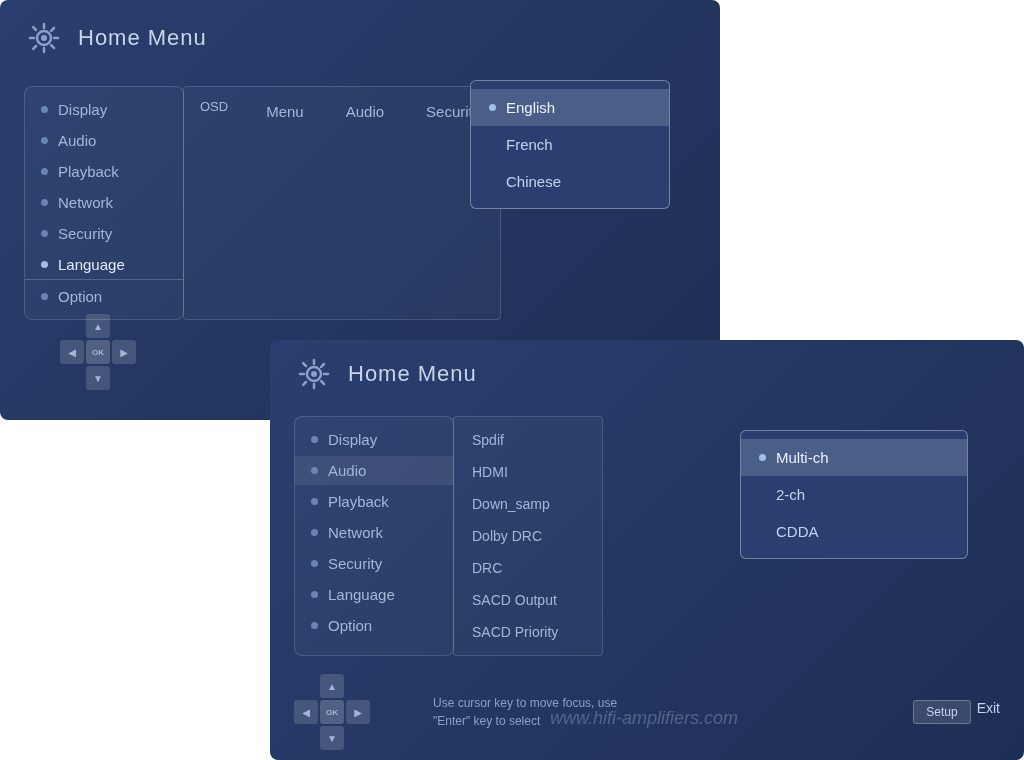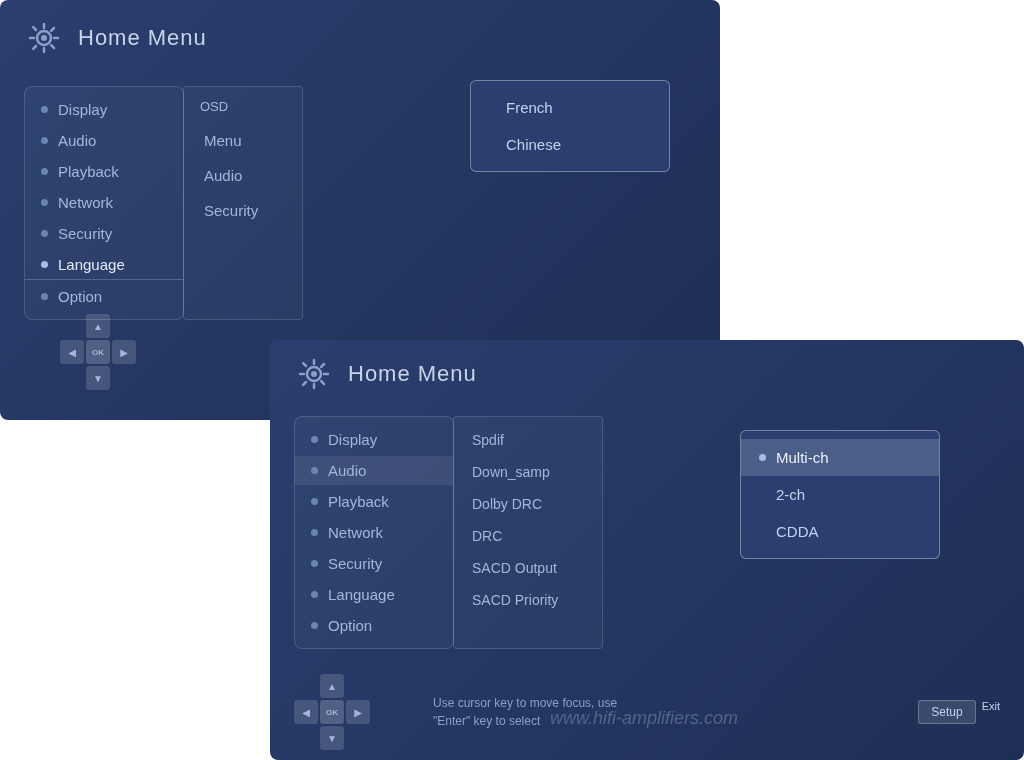--- a/index.html
+++ b/index.html
@@ -88,21 +88,21 @@
       flex-shrink: 0;
     }
 
     .nav-item.active .nav-dot {
       background: #a0c0e8;
     }
 
     
     .osd-submenu {
       display: flex;
-      flex-direction: column;
+      flex-direction: row;
       gap: 2px;
       min-width: 120px;
       border: 1px solid rgba(255,255,255,0.15);
       border-radius: 4px;
       padding: 8px 0;
       background: rgba(255,255,255,0.03);
       margin-left: -1px;
     }
 
     .osd-header {
@@ -236,21 +236,21 @@
       color: #a0b8d8;
       font-size: 14px;
       cursor: pointer;
     }
 
     
     .multich-dropdown {
       position: absolute;
       top: 430px;
       left: 740px;
-      width: 200px;
+      width: 228px;
       background: #2a3f6f;
       border: 1.5px solid rgba(255,255,255,0.35);
       border-radius: 6px;
       padding: 8px 0;
       z-index: 15;
     }
 
     .multich-item {
       display: flex;
       align-items: center;
@@ -315,21 +315,21 @@
       border: 1px solid rgba(255,255,255,0.25);
       border-radius: 3px;
       color: #c0d4f0;
       padding: 4px 12px;
       font-size: 12px;
       cursor: pointer;
     }
 
     .footer-exit {
       color: #c0d4f0;
-      font-size: 11px;
+      font-size: 14px;
     }
 
     
     .watermark {
       position: absolute;
       top: 368px;
       left: 280px;
       color: rgba(150, 170, 200, 0.4);
       font-size: 18px;
       font-style: italic;
@@ -400,20 +400,24 @@
       <div class="arrow-btn ok-btn">OK</div>
       <div class="arrow-btn">▶</div>
       <div class="arrow-btn empty"></div>
       <div class="arrow-btn">▼</div>
       <div class="arrow-btn empty"></div>
     </div>
   </div>
 </div>
 
 <div class="lang-dropdown">
+  <div class="lang-item selected">
+    <span class="lang-dot"></span>
+    <span>English</span>
+  </div>
   <div class="lang-item">
     <span class="lang-dot"></span>
     <span>French</span>
   </div>
   <div class="lang-item">
     <span class="lang-dot"></span>
     <span>Chinese</span>
   </div>
 </div>
 
@@ -458,20 +462,21 @@
         <span>Language</span>
       </div>
       <div class="nav-item">
         <span class="nav-dot"></span>
         <span>Option</span>
       </div>
     </div>
 
     <div class="audio-submenu">
       <div class="audio-item">Spdif</div>
+      <div class="audio-item">HDMI</div>
       <div class="audio-item">Down_samp</div>
       <div class="audio-item">Dolby DRC</div>
       <div class="audio-item">DRC</div>
       <div class="audio-item">SACD Output</div>
       <div class="audio-item">SACD Priority</div>
     </div>
   </div>
 </div>
 
 <div class="multich-dropdown">

